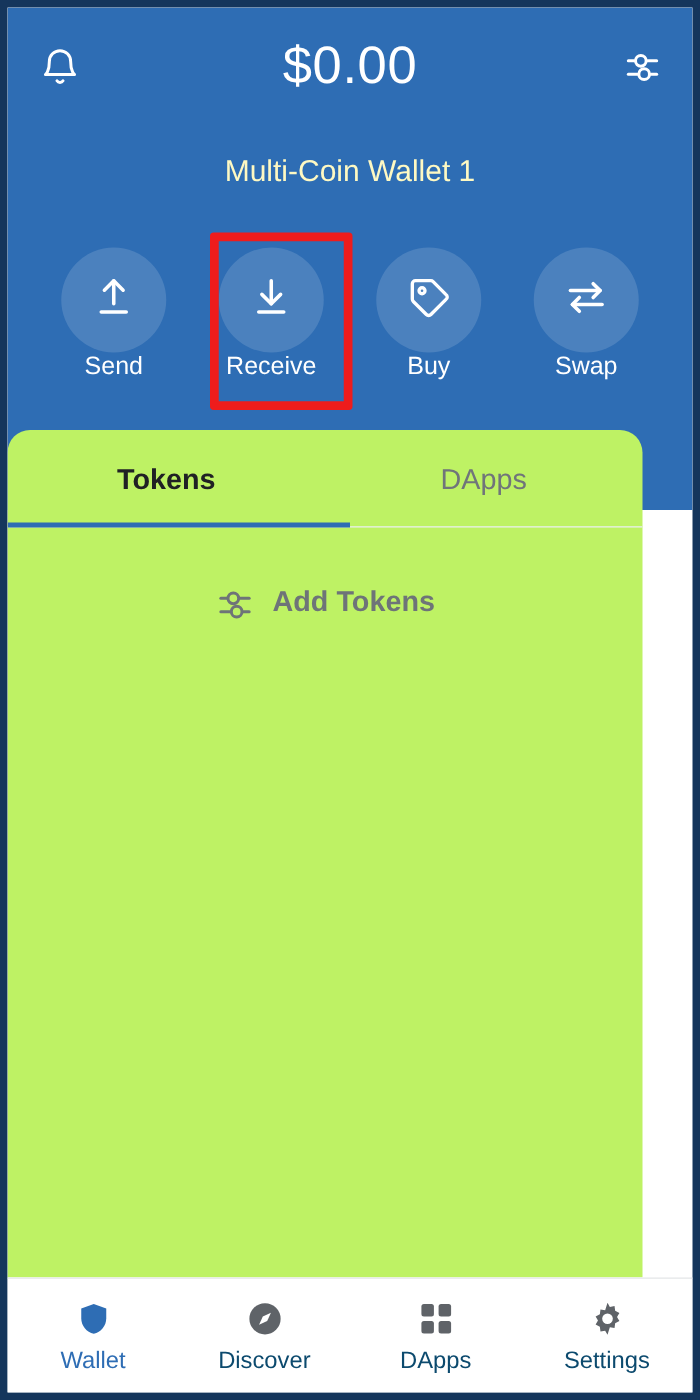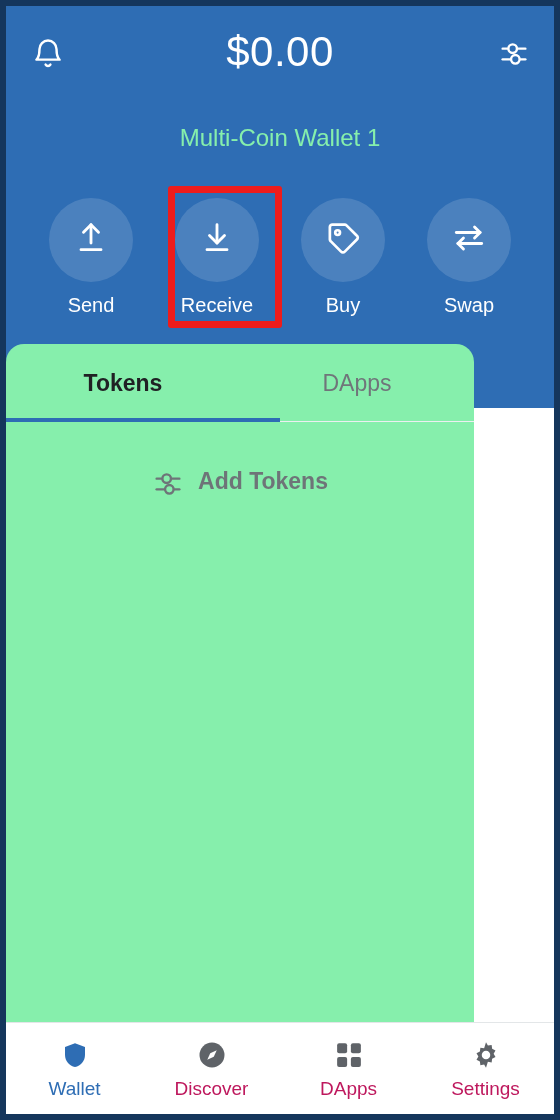--- a/index.html
+++ b/index.html
@@ -44,21 +44,21 @@
     position:absolute; left:0; right:0; top:22px;
     text-align:center;
     color:#ffffff;
     font-size:42px;
     letter-spacing:0.5px;
     font-weight:400;
   }
   .wallet-name {
     position:absolute; left:0; right:0; top:118px;
     text-align:center;
-    color:#86efac;
+    color:#fef9c3;
     font-size:24px;
     font-weight:400;
   }
 
   
   .actions {
     position:absolute;
     left:0; right:0; top:192px;
     display:flex;
     justify-content:space-around;
@@ -72,43 +72,42 @@
     align-items:center;
     position:relative;
   }
   .action-circle {
     width:84px; height:84px;
     border-radius:50%;
     background:rgba(255,255,255,0.14);
     display:flex; align-items:center; justify-content:center;
   }
   .action-label {
-    margin-top:12px;
     color:#ffffff;
     font-size:20px;
   }
   .highlight-box {
     position:absolute;
     left:162px;
     top:180px;
     width:114px;
     height:142px;
     border:7px solid #ee1c1c;
     border-radius:3px;
     pointer-events:none;
     z-index:5;
   }
 
   
   .card {
     position:absolute;
     left:0; top:338px;
-    width:468px;
+    width:508px;
     height:678px;
-    background:#86efac;
+    background:#bef264;
     border-radius:18px 18px 0 0;
     overflow:hidden;
   }
   .tabs {
     display:flex;
     height:78px;
     position:relative;
   }
   .tab {
     flex:1;
@@ -157,21 +156,21 @@
   }
   .nav-item {
     flex:1;
     display:flex;
     flex-direction:column;
     align-items:center;
     justify-content:center;
     gap:5px;
   }
   .nav-icon { height:36px; display:flex; align-items:center; justify-content:center; }
-  .nav-label { font-size:19px; color:#be185d; }
+  .nav-label { font-size:19px; color:#0c4a6e; }
   .nav-item.active .nav-label { color:#2e6db4; }
 </style>
 </head>
 <body>
 
 <div id="phone">
 
   <div class="header">
 
     <div class="header-top">

